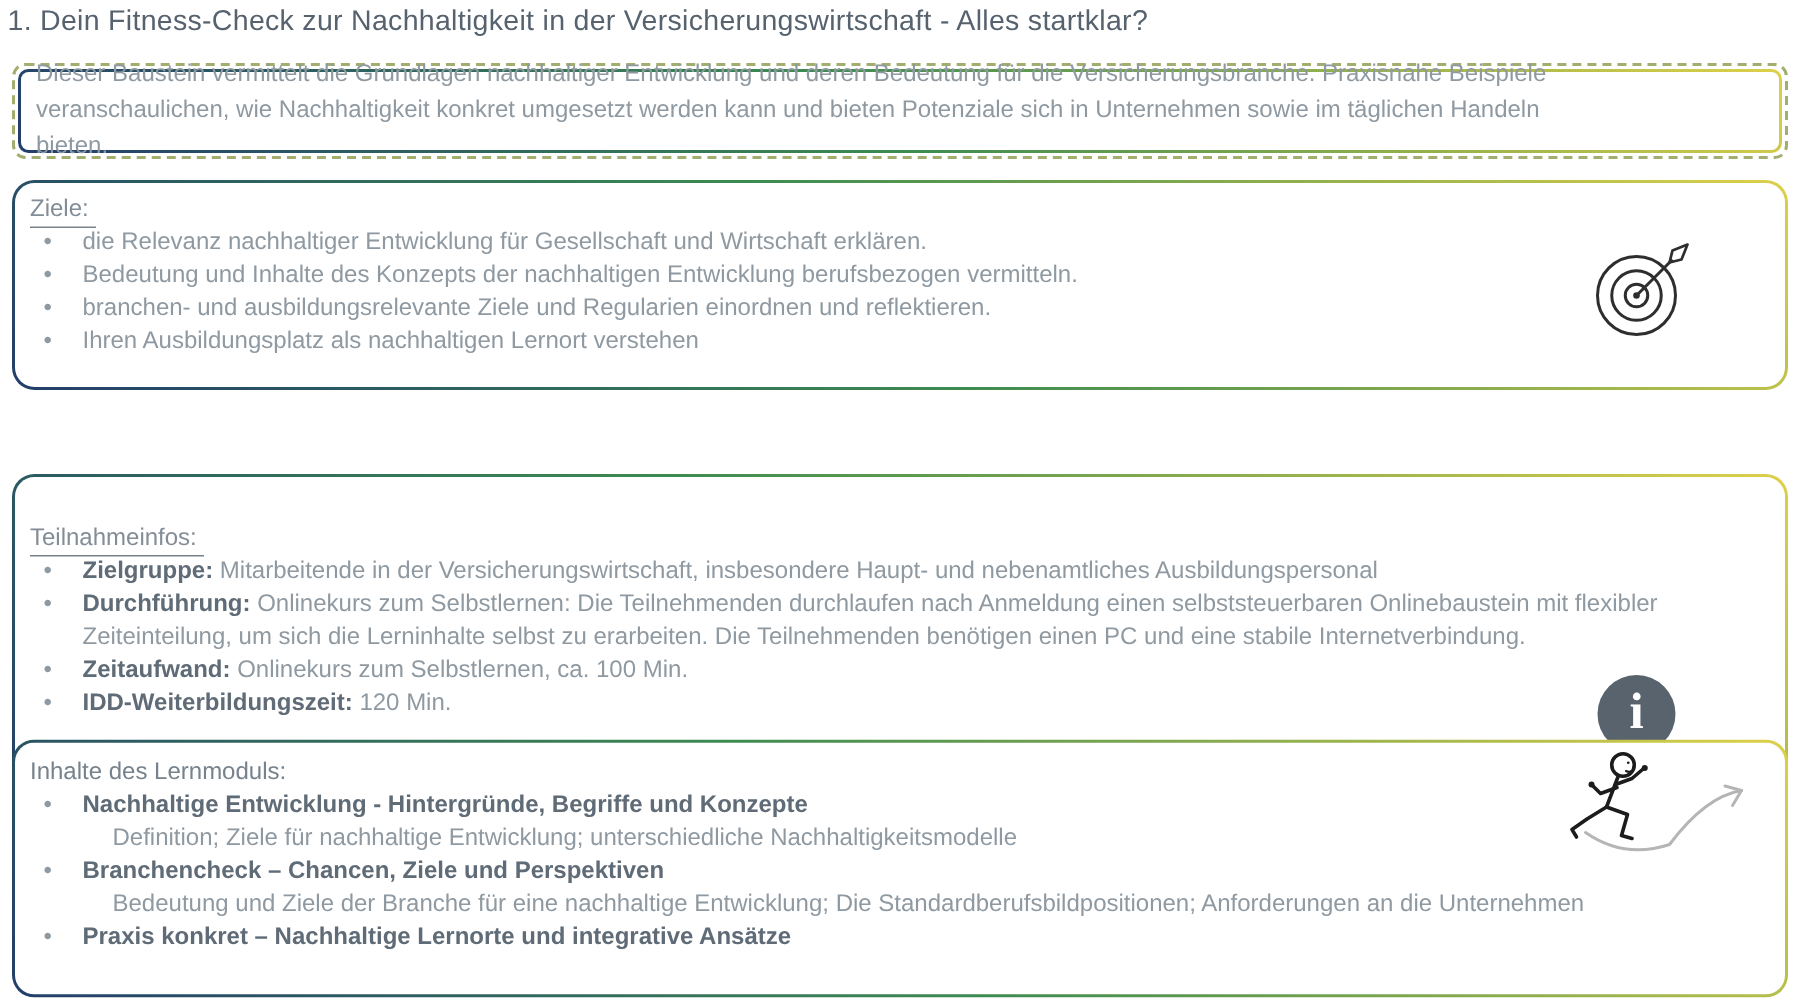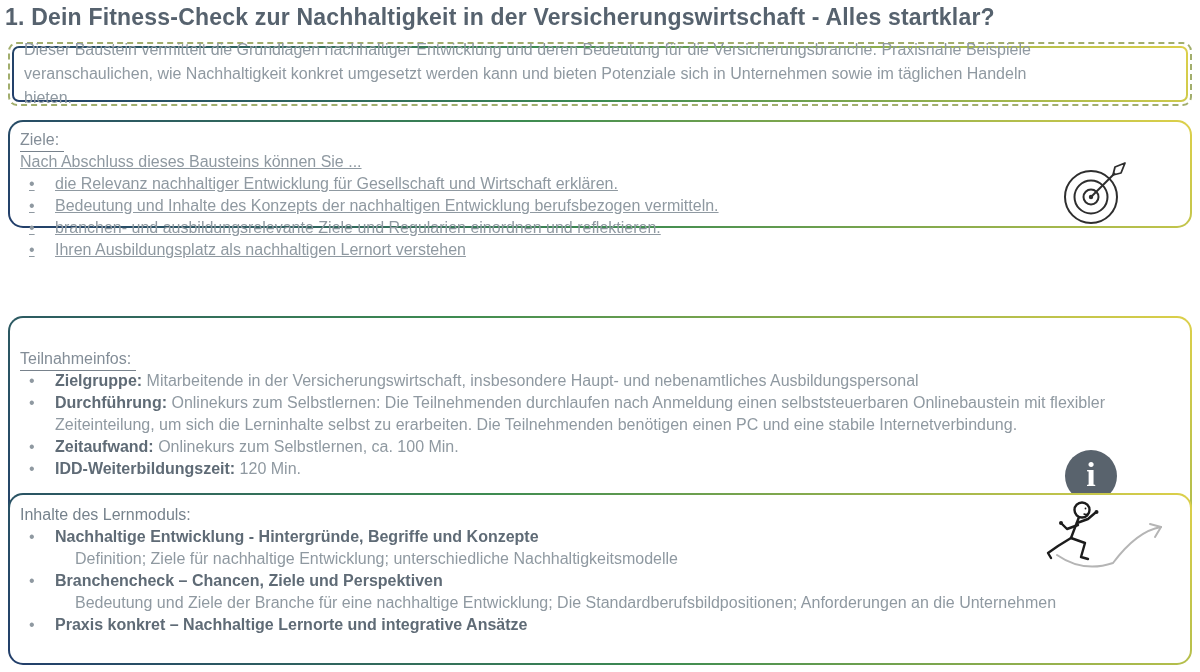--- a/index.html
+++ b/index.html
@@ -2,39 +2,39 @@
 <html><head>
 <meta charset="utf-8">
 <style>
   html,body{margin:0;padding:0;background:#ffffff;}
   .page{
     position:relative;width:1200px;height:672px;overflow:hidden;background:#fff;
     font-family:"Liberation Sans",sans-serif;font-size:16px;color:#8f99a1;
   }
   .page-title{
     position:absolute;left:5px;top:4px;margin:0;
-    font-size:23px;font-weight:700;color:#56626e;letter-spacing:.2px;
+    font-size:19px;font-weight:400;color:#56626e;letter-spacing:.2px;
   }
   
   .gborder{
     border:2px solid transparent;border-radius:15px;box-sizing:border-box;
     background:linear-gradient(#fff,#fff) padding-box,
                linear-gradient(45deg,#223e6b 0%,#3d8b51 48%,#ddd04a 100%) border-box;
   }
   .intro-outer{
     position:absolute;left:8px;top:42px;width:1184px;height:64px;box-sizing:border-box;
     border:2px dashed #a2ae6d;border-radius:9px;padding:2px;
   }
   .intro-inner{
     width:100%;height:100%;border-radius:7px;display:flex;align-items:center;
   }
   .intro-inner p{margin:0;padding:2px 145px 2px 10px;line-height:24px;color:#8f99a1;}
 
   .panel{position:absolute;left:8px;width:1184px;padding:0 8px 0 10px;}
-  .panel-ziele{top:120px;height:108px;padding-top:7px;text-decoration:underline;}
+  .panel-ziele{top:120px;height:140px;padding-top:7px;}
   .panel-teilnahme{top:272px;height:245px;padding-top:30px;margin-top:44px;}
   .panel-inhalte{top:493px;height:172px;padding-top:9px;}
 
   .hrow{line-height:22px;height:22px;}
   .uh{display:inline-block;border-bottom:1px solid #78828c;padding-right:5px;color:#838d97;}
   .plain-h{color:#76828c;}
   .line{line-height:22px;}
   .row{display:flex;line-height:22px;}
   .b{flex:0 0 35px;box-sizing:border-box;padding-left:9px;color:#8f99a1;}
   .t{flex:1 1 auto;padding-right:4px;}
@@ -62,21 +62,20 @@
   <h1 class="page-title">1. Dein Fitness-Check zur Nachhaltigkeit in der Versicherungswirtschaft - Alles startklar?</h1>
 
   <section class="intro-outer">
     <div class="intro-inner gborder">
       <p>Dieser Baustein vermittelt die Grundlagen nachhaltiger Entwicklung und deren Bedeutung für die Versicherungsbranche. Praxisnahe Beispiele veranschaulichen, wie Nachhaltigkeit konkret umgesetzt werden kann und bieten Potenziale sich in Unternehmen sowie im täglichen Handeln bieten.</p>
     </div>
   </section>
 
   <section class="panel panel-ziele gborder">
     <div class="hrow"><span class="uh">Ziele:</span></div>
-    <div class="line">Nach Abschluss dieses Bausteins können Sie ...</div>
     <div class="row">
       <span class="b">•</span>
       <div class="t">die Relevanz nachhaltiger Entwicklung für Gesellschaft und Wirtschaft erklären.</div>
     </div>
     <div class="row">
       <span class="b">•</span>
       <div class="t">Bedeutung und Inhalte des Konzepts der nachhaltigen Entwicklung berufsbezogen vermitteln.</div>
     </div>
     <div class="row">
       <span class="b">•</span>

